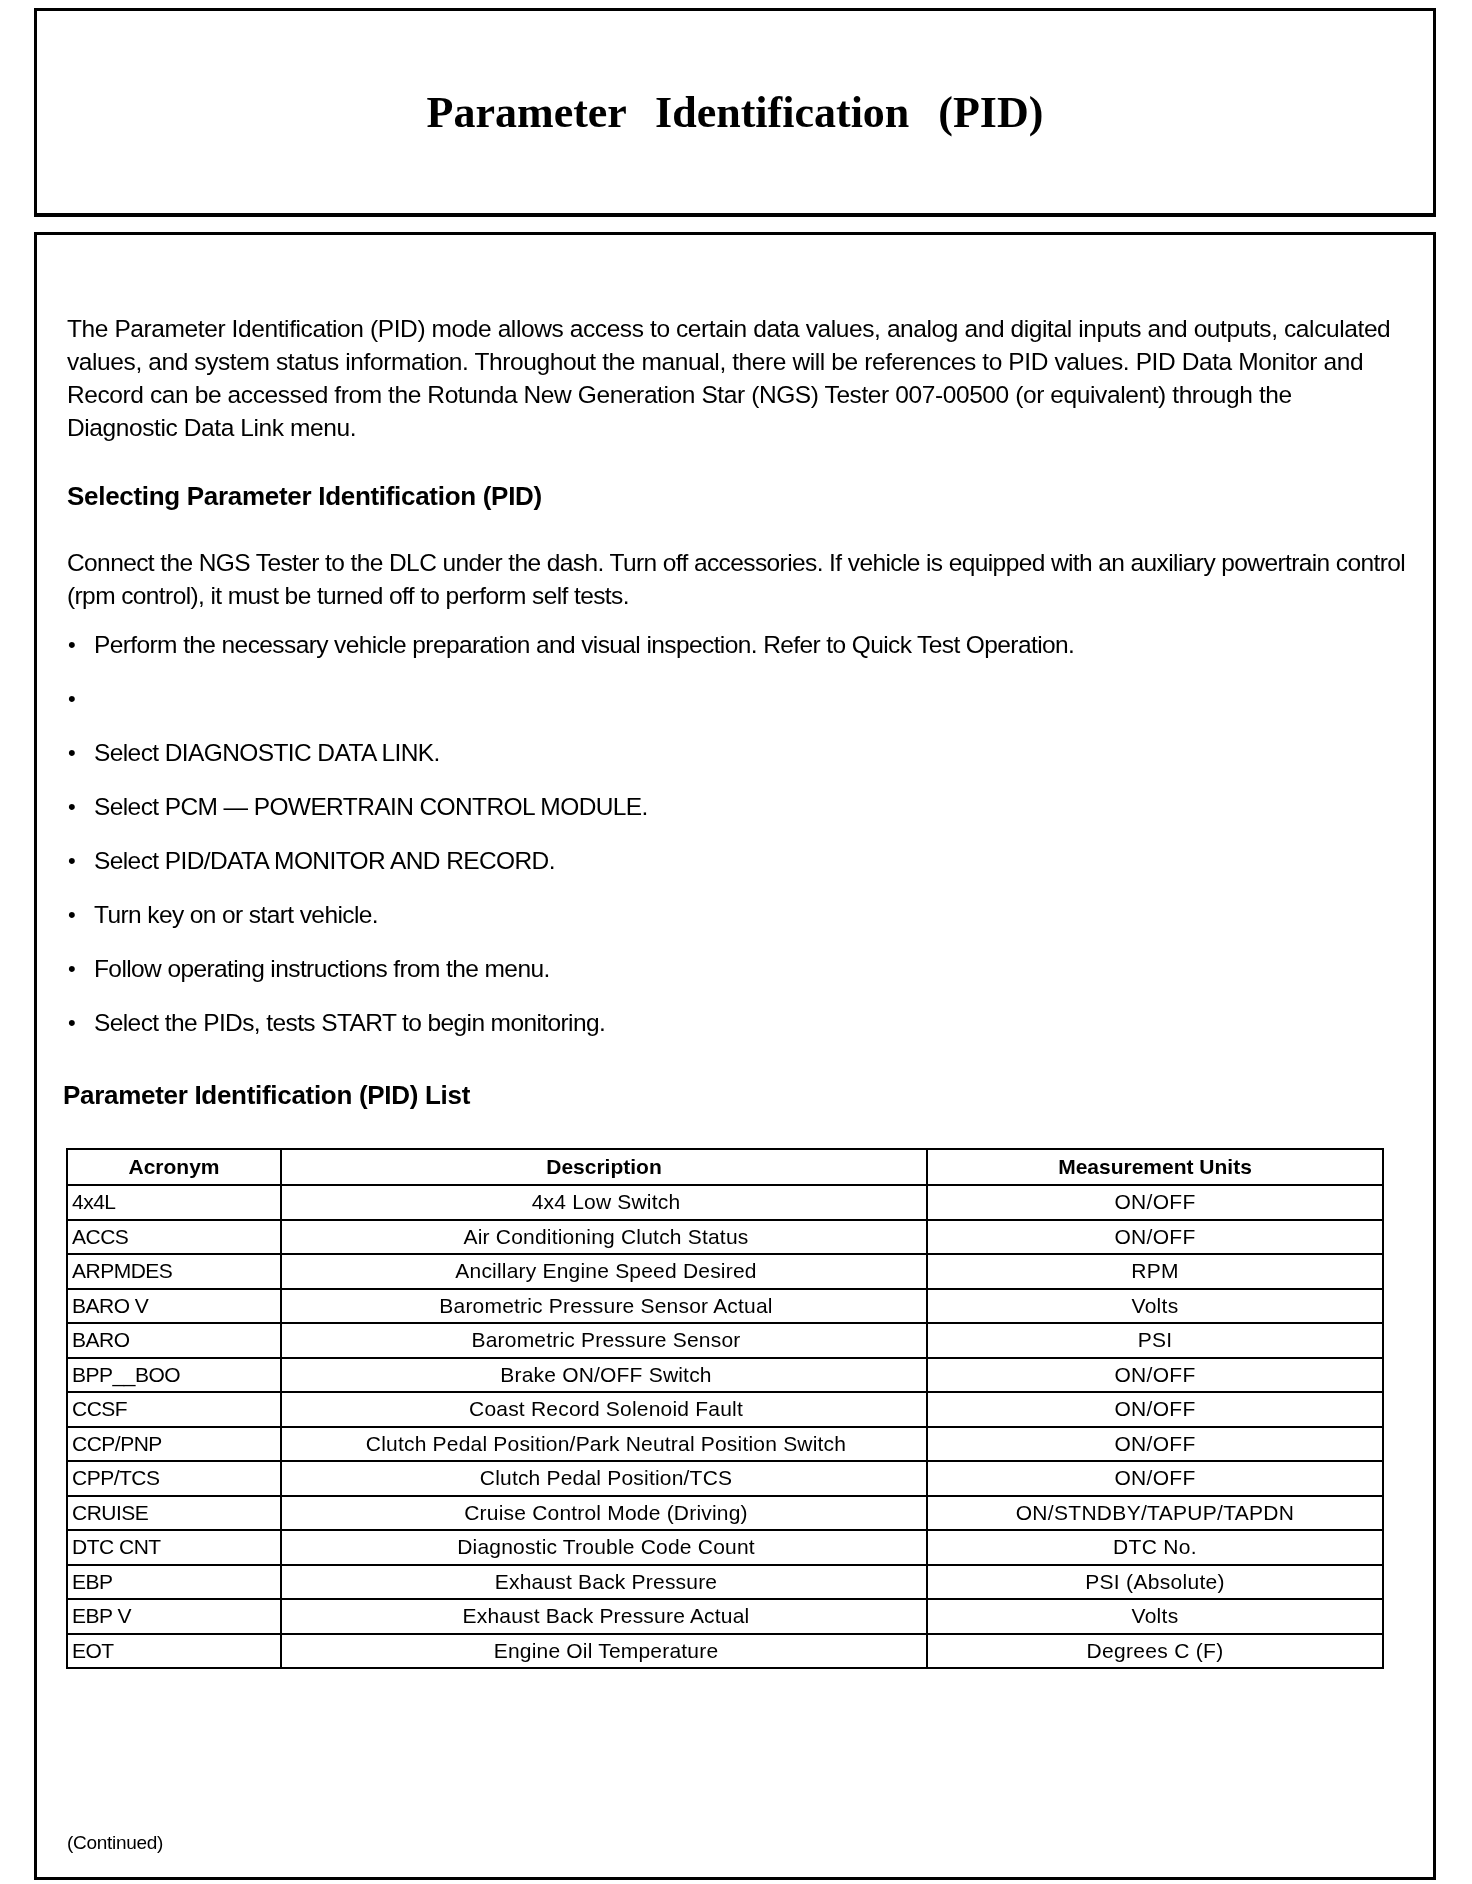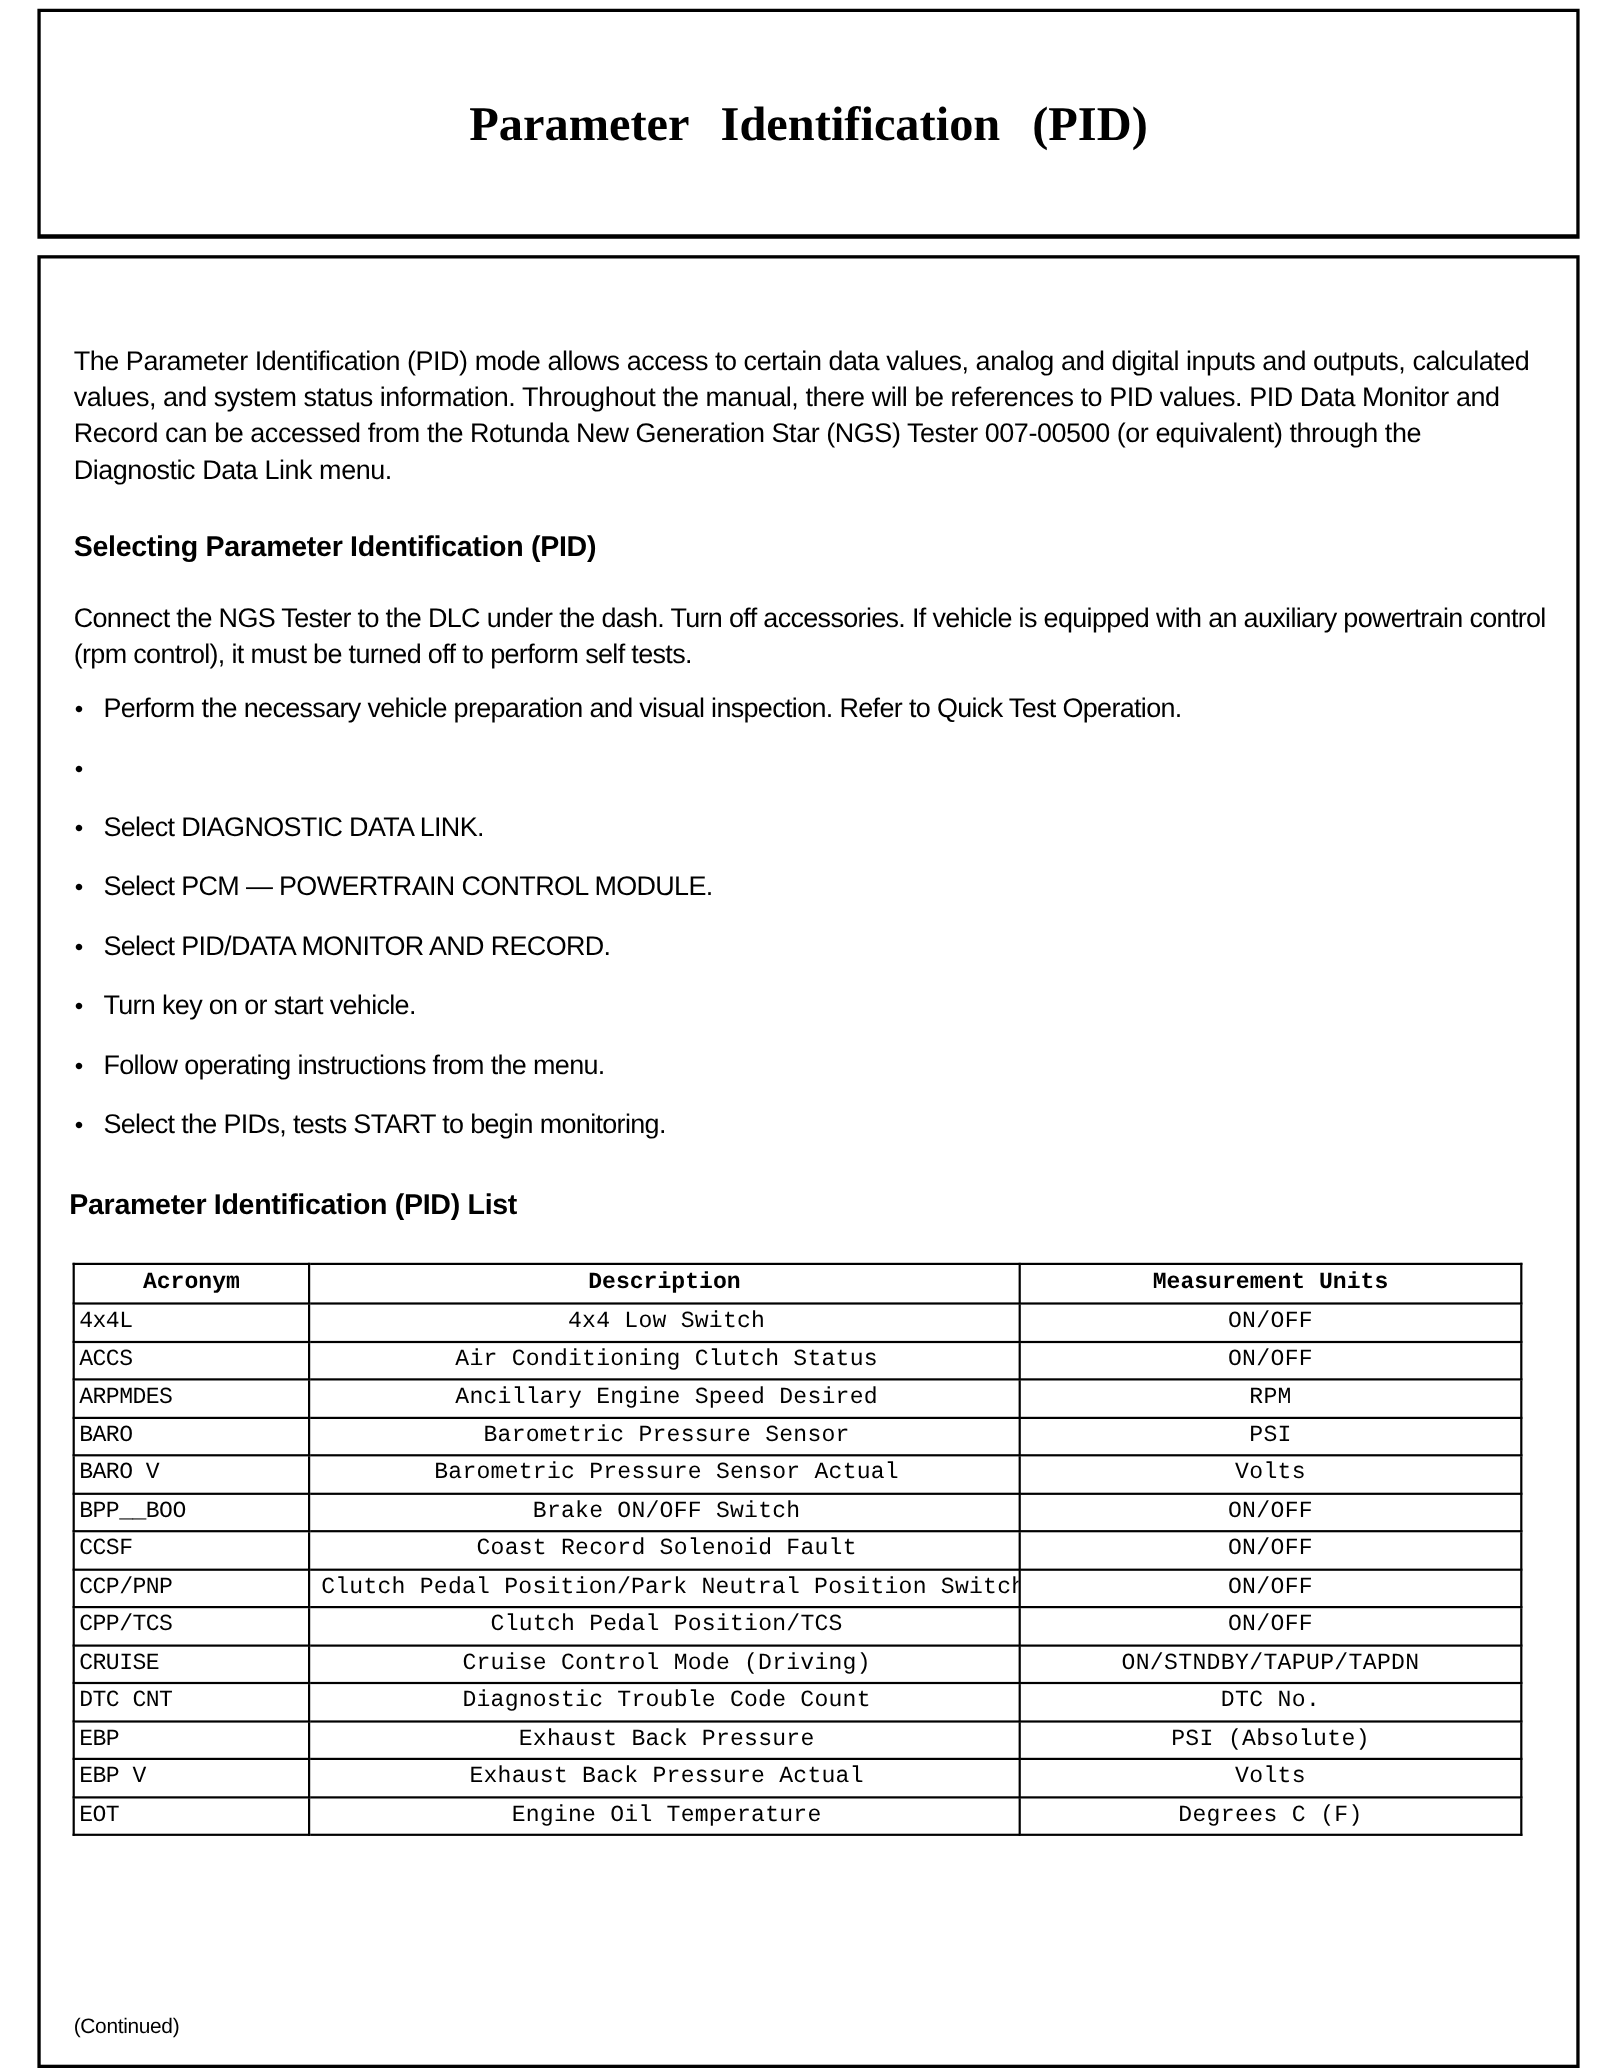--- a/index.html
+++ b/index.html
@@ -107,21 +107,20 @@
       table-layout: fixed;
     }
     table.pid-table th, table.pid-table td {
       border: 2.5px solid #000;
       height: 32.5px;
       padding: 0 6px;
       font-size: 21px;
       line-height: 24px;
       white-space: nowrap;
       overflow: hidden;
-      font-family: Liberation Mono, monospace;
     }
     table.pid-table th {
       font-weight: bold;
       text-align: center;
       font-size: 21px;
       height: 34px;
     }
     table.pid-table td.col-acr { text-align: left; padding-left: 4px; letter-spacing: -0.5px; }
     table.pid-table td.col-desc { text-align: center; padding-left: 10px; letter-spacing: 0.2px; }
     table.pid-table td.col-unit { text-align: center; letter-spacing: 0.3px; }
@@ -187,30 +186,30 @@
         <td class="col-acr">ACCS</td>
         <td class="col-desc">Air Conditioning Clutch Status</td>
         <td class="col-unit">ON/OFF</td>
       </tr>
       <tr>
         <td class="col-acr">ARPMDES</td>
         <td class="col-desc">Ancillary Engine Speed Desired</td>
         <td class="col-unit">RPM</td>
       </tr>
       <tr>
+        <td class="col-acr">BARO V</td>
+        <td class="col-desc">Barometric Pressure Sensor Actual</td>
+        <td class="col-unit">Volts</td>
+      </tr>
+      <tr>
         <td class="col-acr">BARO</td>
         <td class="col-desc">Barometric Pressure Sensor</td>
         <td class="col-unit">PSI</td>
       </tr>
       <tr>
-        <td class="col-acr">BARO V</td>
-        <td class="col-desc">Barometric Pressure Sensor Actual</td>
-        <td class="col-unit">Volts</td>
-      </tr>
-      <tr>
         <td class="col-acr">BPP__BOO</td>
         <td class="col-desc">Brake ON/OFF Switch</td>
         <td class="col-unit">ON/OFF</td>
       </tr>
       <tr>
         <td class="col-acr">CCSF</td>
         <td class="col-desc">Coast Record Solenoid Fault</td>
         <td class="col-unit">ON/OFF</td>
       </tr>
       <tr>

